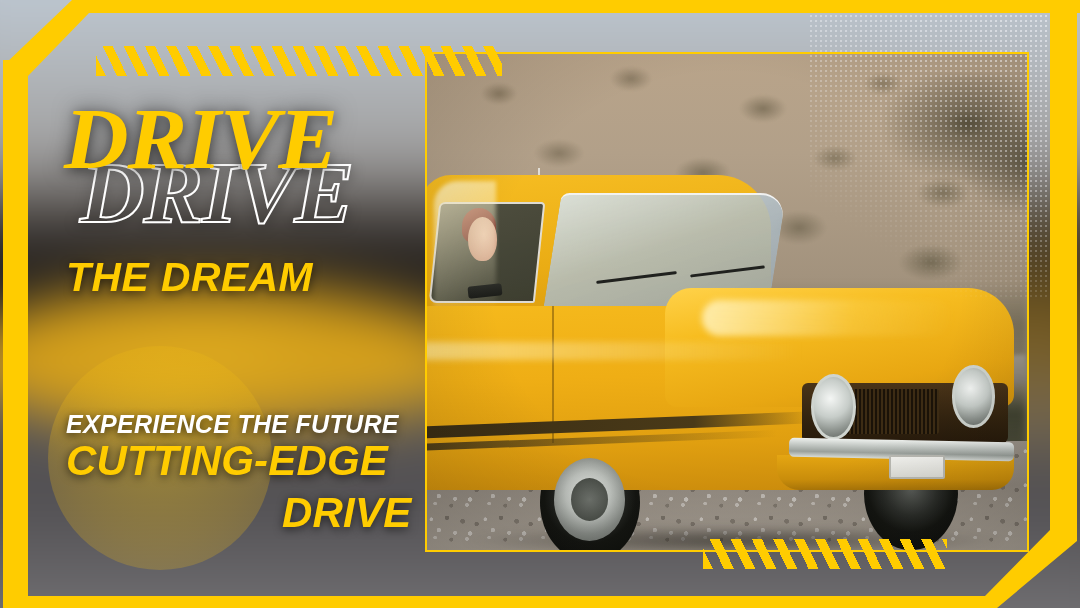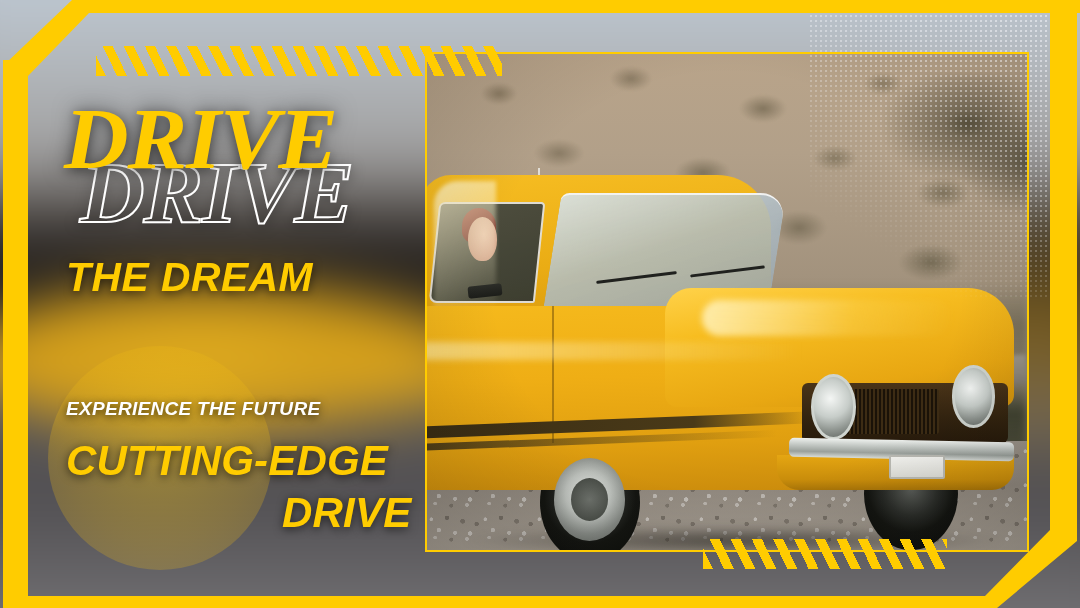--- a/index.html
+++ b/index.html
@@ -413,22 +413,22 @@
     color: var(--yellow);
     letter-spacing: .5px;
     white-space: nowrap;
     text-shadow: 0 2px 10px rgba(0,0,0,.6);
     transform: scaleX(1.02);
     transform-origin: left center;
   }
 
   .kicker {
     position: absolute;
-    left: 66px; top: 398px;
-    font-size: 19px;
+    left: 66px; top: 410px;
+    font-size: 25px;
     font-weight: 700;
     font-style: italic;
     color: #ffffff;
     letter-spacing: .3px;
     white-space: nowrap;
     text-shadow: 0 2px 8px rgba(0,0,0,.75);
   }
   .headline1 {
     position: absolute;
     left: 66px; top: 437px;

